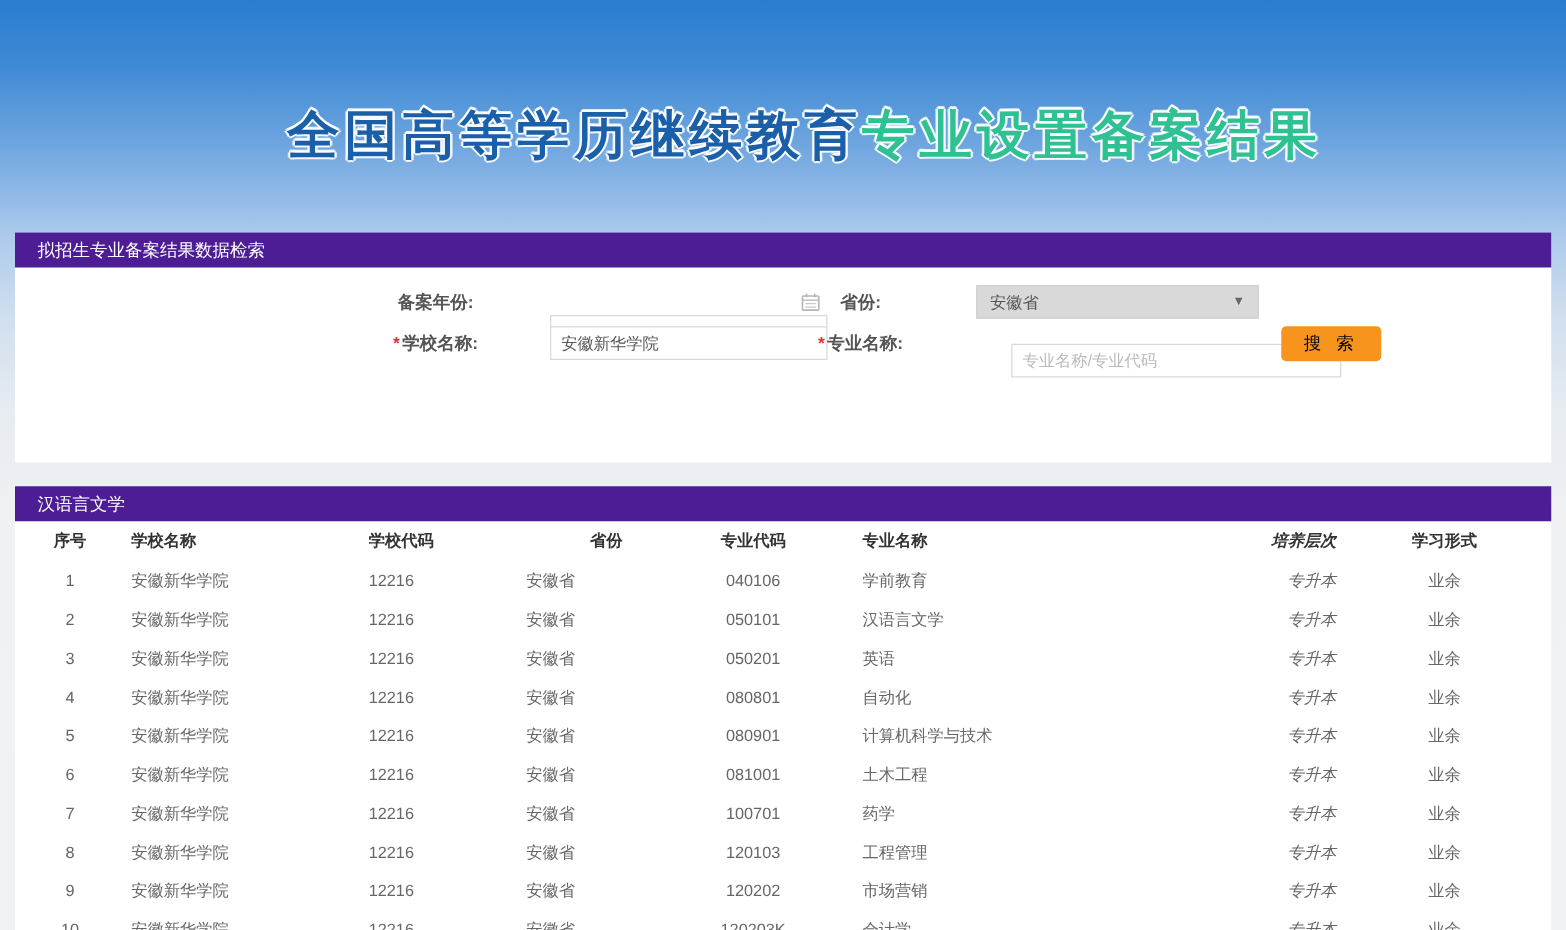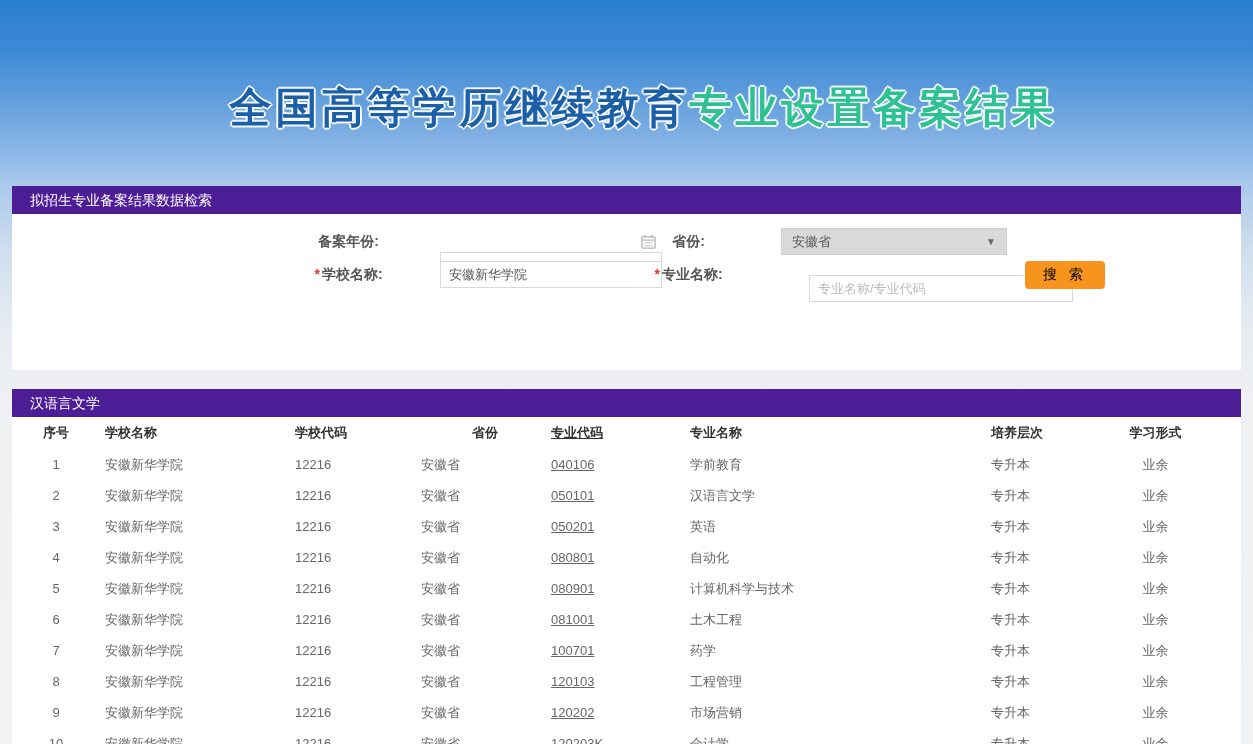--- a/index.html
+++ b/index.html
@@ -62,23 +62,23 @@
 
   .table-panel{top:389px;height:355px;}
   table{width:100%;border-collapse:collapse;table-layout:fixed;}
   th,td{overflow:hidden;white-space:nowrap;font-size:13px;}
   thead th{height:30px;color:#333;font-weight:bold;}
   tbody td{height:29px;color:#666;font-weight:normal;}
   .c0{text-align:center;}
   .c1{text-align:left;padding-left:5px;}
   .c2{text-align:left;padding-left:5px;}
   .c3{}
-  .c4{text-align:left;text-decoration:underline;}
+  .c4{text-align:center;}
   .c5{text-align:left;padding-left:35px;}
-  .c6{text-align:left;}
+  .c6{text-align:right;font-style:italic;}
   .c7{text-align:center;}
 </style>
 </head>
 <body>
 
 <h1 class="title"><span class="t-blue">全国高等学历继续教育</span><span class="t-green">专业设置备案结果</span></h1>
 
 <section class="panel search-panel">
   <div class="panel-bar">拟招生专业备案结果数据检索</div>
   <div class="panel-body">

